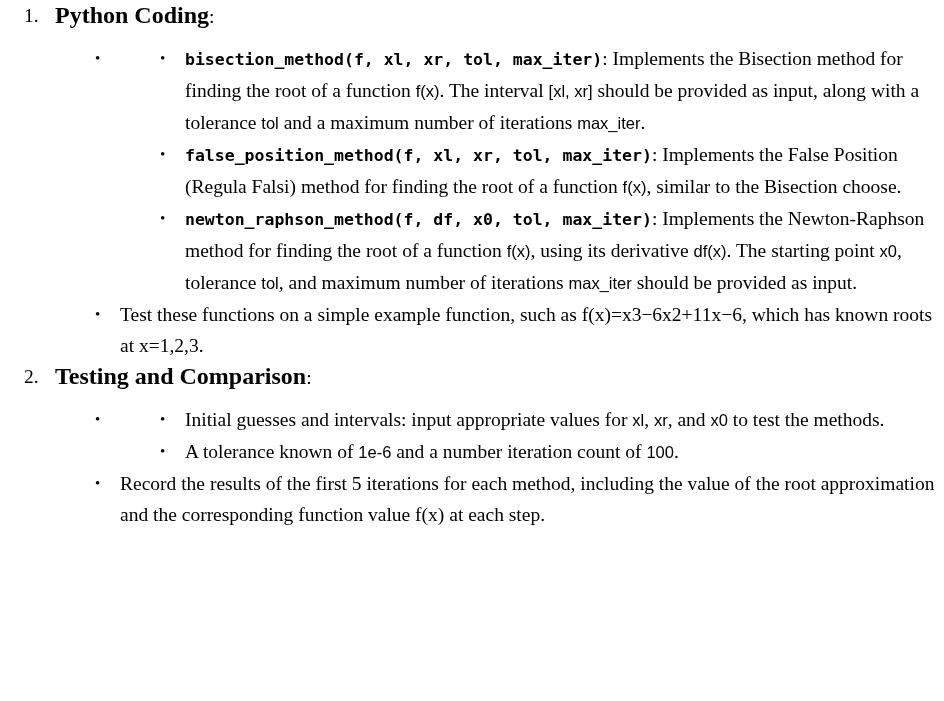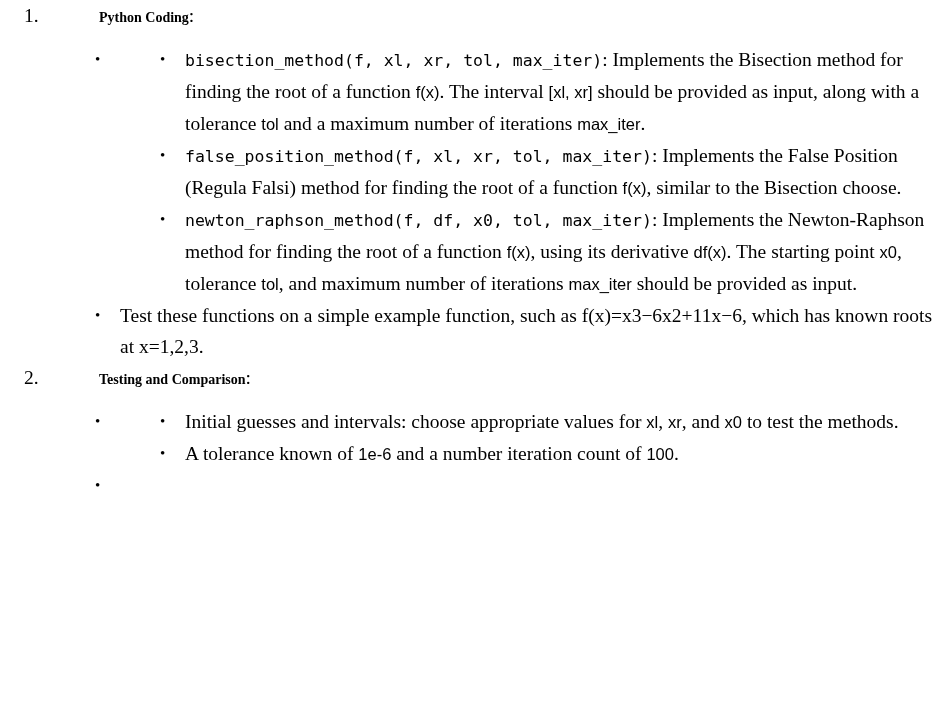--- a/index.html
+++ b/index.html
@@ -39,22 +39,21 @@
   li.num-item > .marker {
     position: absolute;
     left: 24px;
     top: 0;
     font-size: 19.5px;
     line-height: 31px;
     font-weight: normal;
   }
   .heading-text {
     font-weight: bold;
-    font-size: 14px;
-    margin-left: 44px;
+    font-size: 24px;
   }
   .heading-colon {
     font-weight: normal;
     font-size: 19.5px;
   }
 
   
   ul.lvl2, ul.lvl3 {
     list-style: none;
     margin: 0;
@@ -97,21 +96,21 @@
 
   
   code, .mono {
     font-family: Liberation Sans, sans-serif;
     font-size: 16.5px;
     letter-spacing: 0;
   }
   .sig {
     font-family: "DejaVu Sans Mono", monospace;
     font-size: 16.5px;
-    font-weight: normal;
+    font-weight: bold;
   }
 
   .block-gap { height: 11px; }
 </style>
 </head>
 <body>
 
 <div class="page">
 
   <ol class="top">
@@ -164,31 +163,32 @@
 
     <ul class="lvl2">
 
       <li class="bullet">
         <span class="dot">•</span>
 
         <ul class="lvl3">
 
           <li class="bullet">
             <span class="dot">•</span>
-            <span>Initial guesses and intervals: choose appropriate values for </span><span class="mono">xl</span><span>, </span><span class="mono">xr</span><span>, and </span><span class="mono">x0</span><span> to test the methods.</span>
+            <span>Initial guesses and intervals: input appropriate values for </span><span class="mono">xl</span><span>, </span><span class="mono">xr</span><span>, and </span><span class="mono">x0</span><span> to test the methods.</span>
           </li>
 
           <li class="bullet">
             <span class="dot">•</span>
             <span>A tolerance known of </span><span class="mono">1e-6</span><span> and a number iteration count of </span><span class="mono">100</span><span>.</span>
           </li>
 
         </ul>
       </li>
 
       <li class="bullet">
         <span class="dot">•</span>
+        <span>Record the results of the first 5 iterations for each method, including the value of the root approximation and the corresponding function value f(x) at each step.</span>
       </li>
 
     </ul>
 
   </ol>
 </div>
 
 </body></html>

